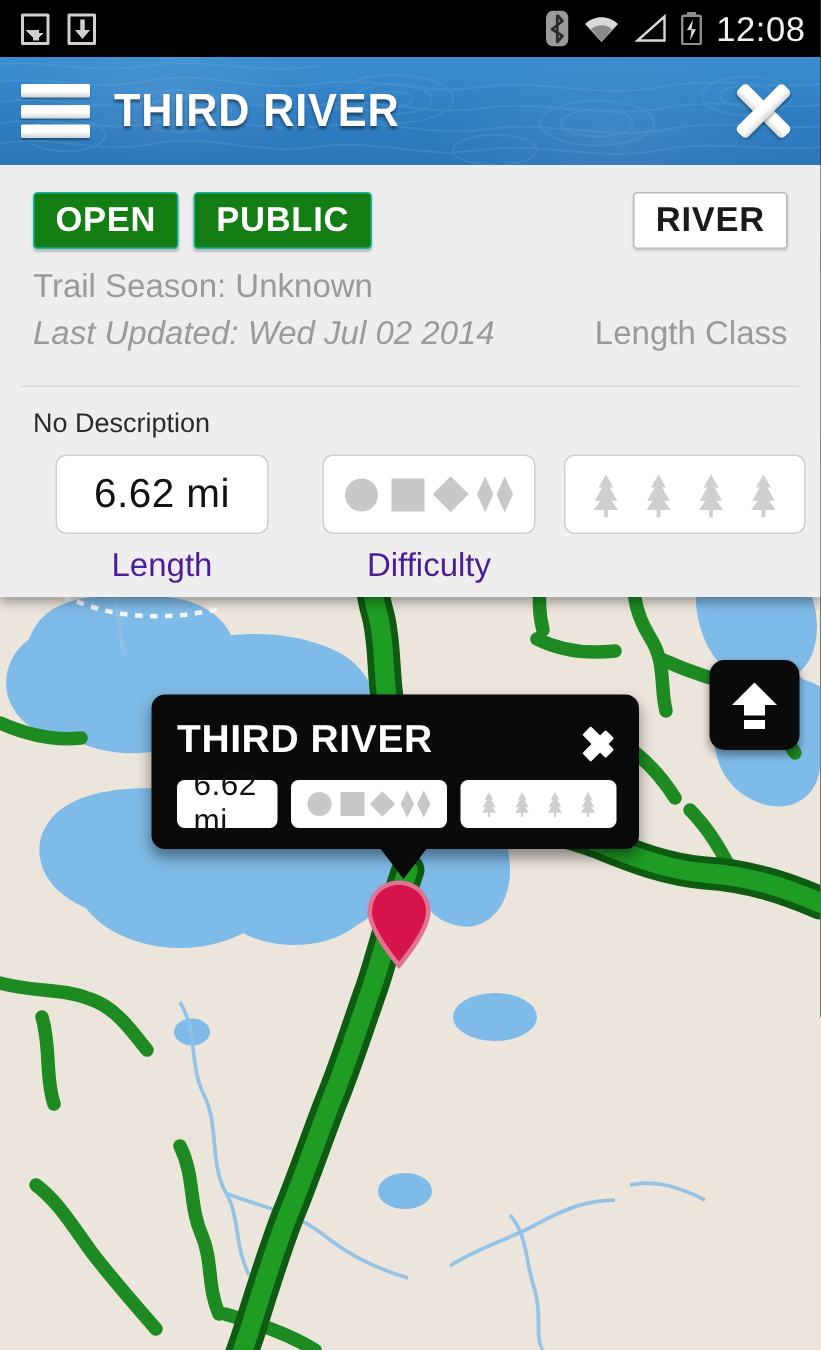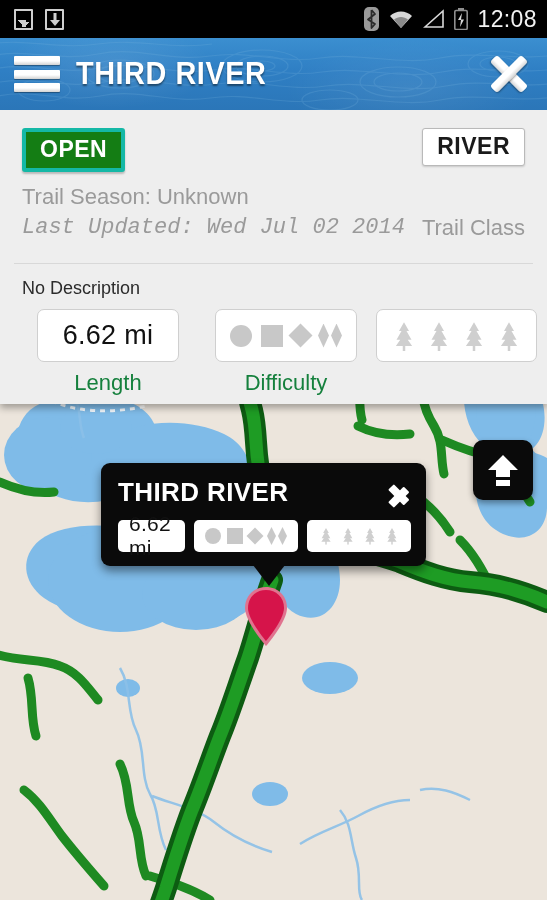--- a/index.html
+++ b/index.html
@@ -95,55 +95,55 @@
     padding: 0 0 8px 0;
   }
   .panel-top { padding: 18px 22px 10px 22px; position: relative; }
   .badge-row { display: flex; align-items: flex-start; }
   .badge {
     font-family: "Liberation Sans Narrow", "Liberation Sans", sans-serif;
     font-weight: bold; font-size: 23px; letter-spacing: .5px;
     padding: 6px 14px 7px 14px; border-radius: 3px; line-height: 1;
   }
   .badge.green {
-    background: #147d14; color: #fff; border: 4px solid #14b8a6;
+    background: #147d14; color: #fff; border: 1px solid #14b8a6;
     box-shadow: 0 2px 2px rgba(0,0,0,.22); margin-right: 10px;
   }
   .badge.white {
     background: #fff; color: #1a1a1a; border: 1px solid #b9b9b9;
     box-shadow: 0 1px 2px rgba(0,0,0,.16); margin-left: auto;
   }
   .meta { margin-top: 9px; display: flex; align-items: flex-end; }
   .meta-left { flex: 1; }
   .meta-line {
     color: #9a9a9a; font-size: 22px; line-height: 31px; white-space: nowrap;
     font-family: "Liberation Sans", sans-serif;
   }
-  .meta-line.italic { font-style: italic; font-family: Liberation Mono, monospace; }
+  .meta-line.italic { font-style: italic; }
   .meta-right { color: #9a9a9a; font-size: 22px; line-height: 31px; white-space: nowrap; padding-top: 0; }
   .divider { height: 1px; background: #d8d8d8; margin: 10px 14px 0 14px; }
   .desc {
     color: #2b2b2b; font-size: 18px; padding: 14px 22px 4px 22px;
     font-family: "Liberation Sans", sans-serif;
   }
 
   .stats { display: flex; padding: 6px 20px 0 20px; }
   .stat { flex: 1; display: flex; flex-direction: column; align-items: center; }
   .stat:nth-child(1) { flex: 0 0 176px; }
   .stat:nth-child(2) { flex: 0 0 180px; text-align: right; }
   .stat-box {
     background: #fff; border: 1px solid #cfcfcf; border-radius: 7px;
     height: 53px; display: flex; align-items: center; justify-content: center;
     padding: 0 14px; min-width: 142px;
   }
   .stat-value {
     font-family: "Liberation Sans Narrow", "Liberation Sans", sans-serif;
     font-weight: normal; font-size: 27px; color: #111; letter-spacing: .3px;
   }
-  .stat-label { color: #15803d; font-size: 22px; margin-top: 8px; }
+  .stat-label { color: #4c1d95; font-size: 22px; margin-top: 8px; }
   .icons-row { display: flex; align-items: center; gap: 9px; }
 
   
   .g-circle { width: 22px; height: 22px; border-radius: 50%; background: #c8c8c8; }
   .g-square { width: 22px; height: 22px; background: #c8c8c8; }
   .g-diamond { width: 17px; height: 17px; background: #c8c8c8; transform: rotate(45deg); }
   .g-dbl { display: flex; gap: 2px; }
   .g-dbl i { display: block; width: 11px; height: 24px; background: #c8c8c8;
              clip-path: polygon(50% 0, 100% 50%, 50% 100%, 0 50%); }
 
@@ -366,28 +366,29 @@
             </svg>
         </div>
       </div>
     </div>
   </div>
 
   <div class="panel">
     <div class="panel-top">
       <div class="badge-row">
         <span class="badge green">OPEN</span>
+        <span class="badge green">PUBLIC</span>
         <span class="badge white">RIVER</span>
       </div>
       <div class="meta">
         <div class="meta-left">
           <div class="meta-line">Trail Season: Unknown</div>
           <div class="meta-line italic">Last Updated: Wed Jul 02 2014</div>
         </div>
-        <div class="meta-right">Trail Class</div>
+        <div class="meta-right">Length Class</div>
       </div>
     </div>
 
     <div class="divider"></div>
 
     <div class="desc">No Description</div>
 
     <div class="stats">
       <div class="stat">
         <div class="stat-box">

